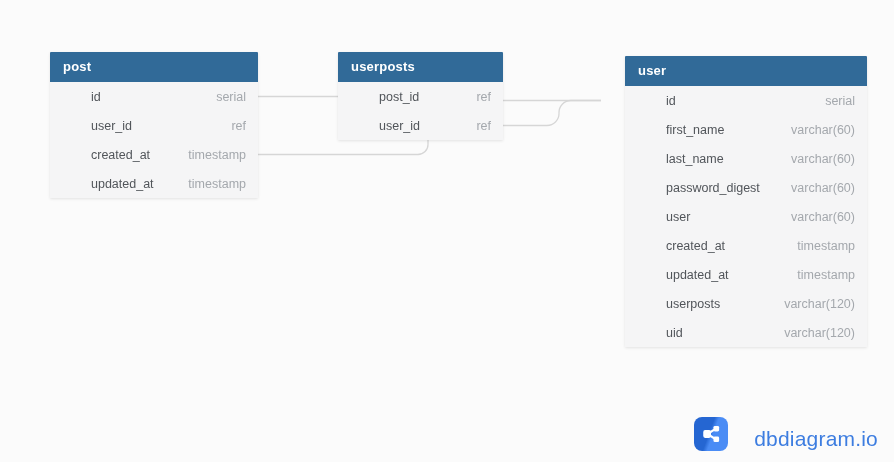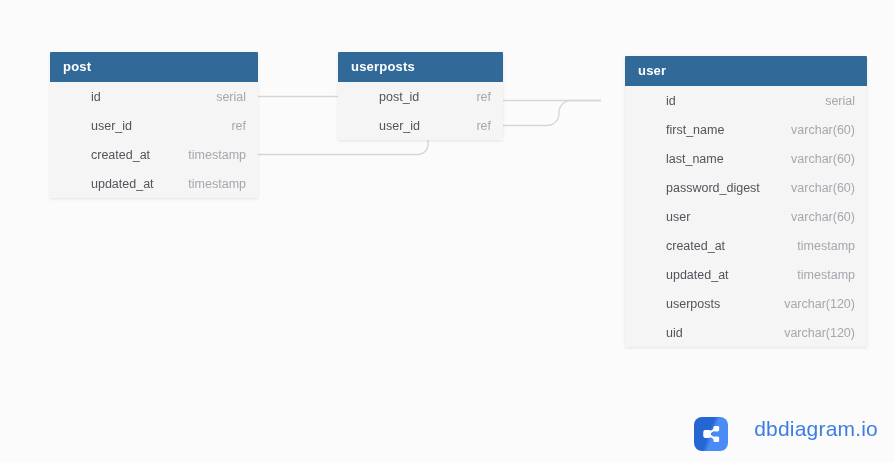--- a/index.html
+++ b/index.html
@@ -50,21 +50,21 @@
     padding: 0 12px 0 13px;
     font-size: 12.5px;
   }
   .field-name { color: var(--field-name-text, #51555a); padding-left: 28px; }
   .field-type { color: var(--field-type-text, #a4a8ad); }
   #logo {
     position: absolute;
     right: 16px;
     bottom: 11px;
     display: flex;
-    align-items: flex-start;
+    align-items: flex-end;
     gap: 26px;
     cursor: pointer;
   }
   #logo-icon {
     width: 34px;
     height: 34px;
     border-radius: 8px;
     background: linear-gradient(110deg, var(--logo-icon-bg-start, #2566d2) 45%, var(--logo-icon-bg-end, #4a8cf5) 55%);
     display: flex;
     align-items: center;

